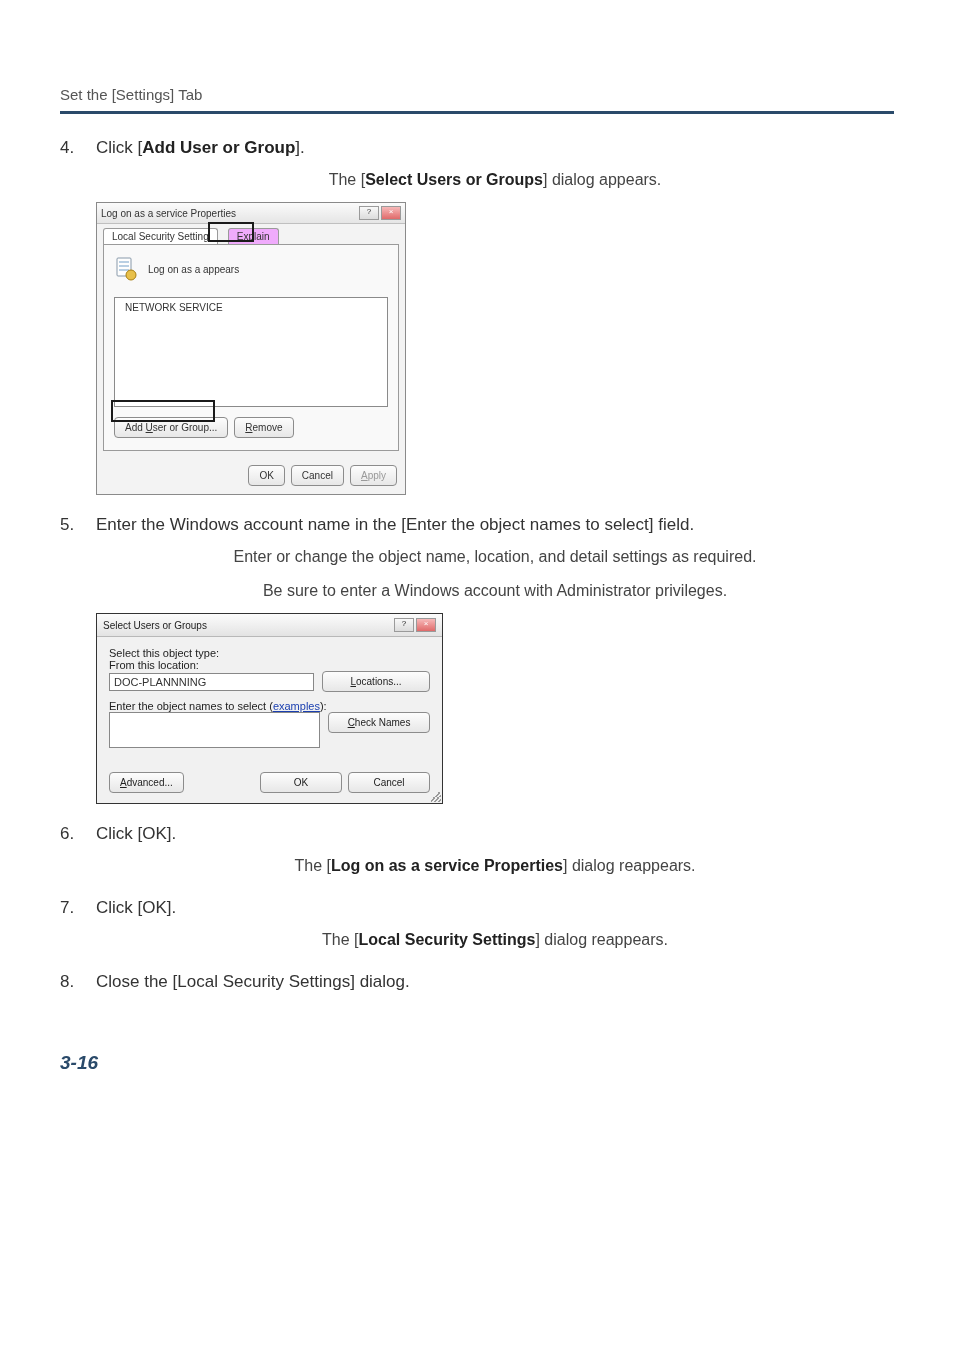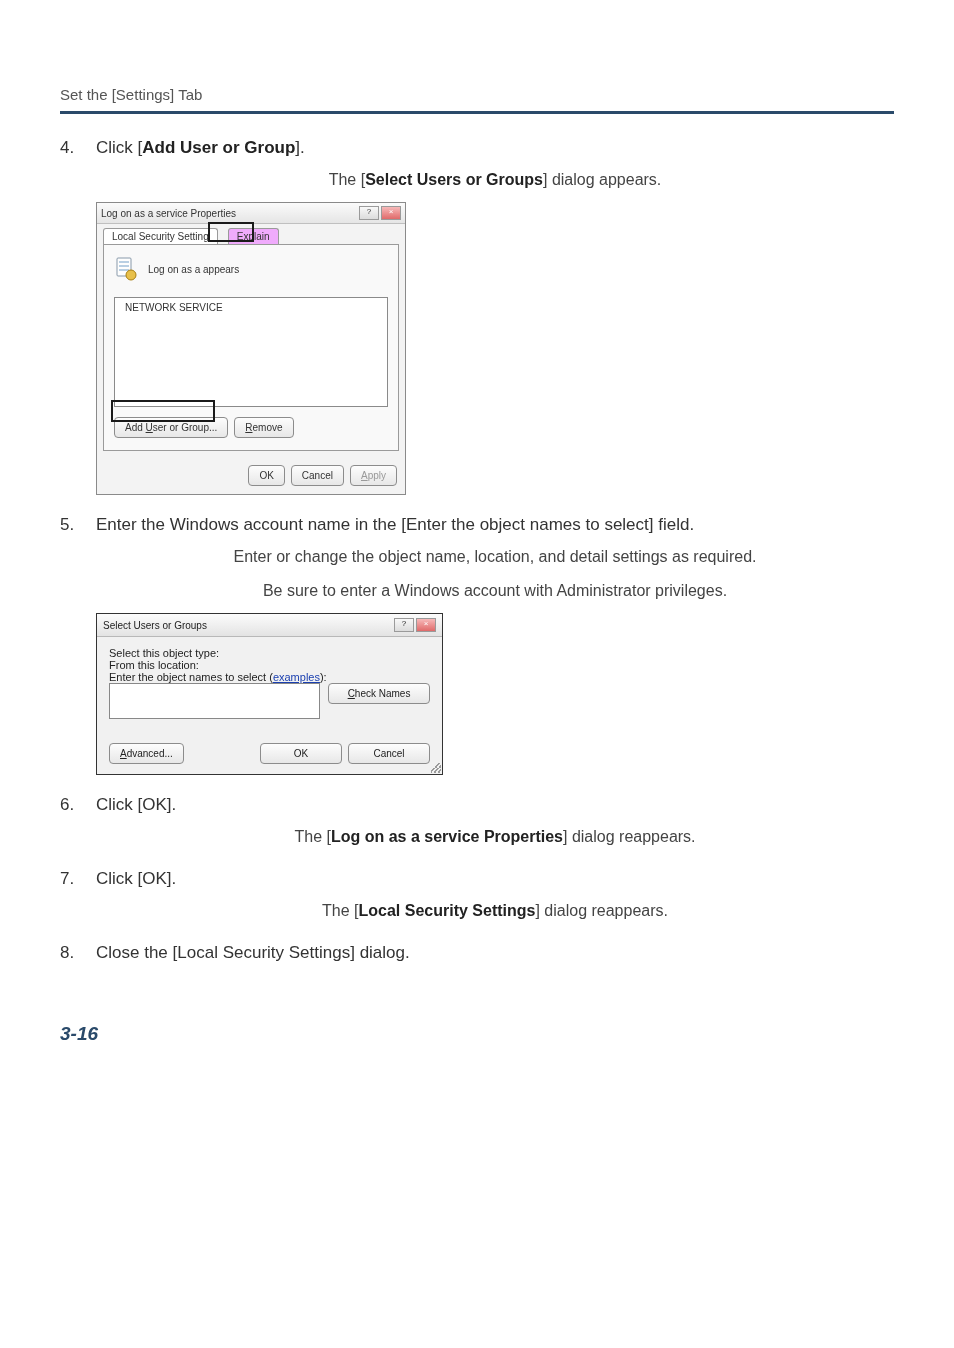--- a/index.html
+++ b/index.html
@@ -283,20 +283,24 @@
               <span class="winbtns">
                 <span class="winbtn">?</span>
                 <span class="winbtn close">×</span>
               </span>
             </div>
             <div class="dlg2-body">
 
               <div class="lbl"><span class="ul">S</span><span>elect this object type:</span></div>
 
               <div class="lbl"><span class="ul">F</span><span>rom this location:</span></div>
+              <div class="dlg2-row">
+                <div class="field">DOC-PLANNNING</div>
+                <span class="btn side-btn"><span class="ul">L</span><span>ocations...</span></span>
+              </div>
 
               <div class="lbl">
                 <span class="ul">E</span><span>nter the object names to select (</span><span class="examples">examples</span><span>):</span>
               </div>
               <div class="dlg2-row" style="align-items:flex-start;">
                 <div class="objnames"></div>
                 <span class="btn side-btn"><span class="ul">C</span><span>heck Names</span></span>
               </div>
 
             </div>

